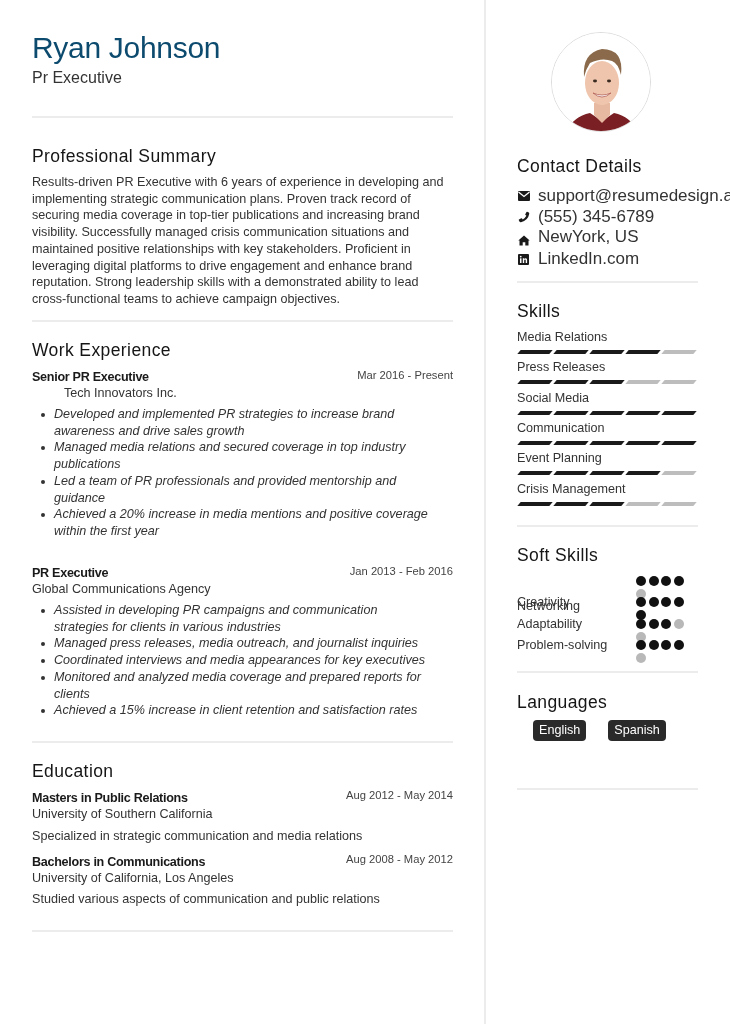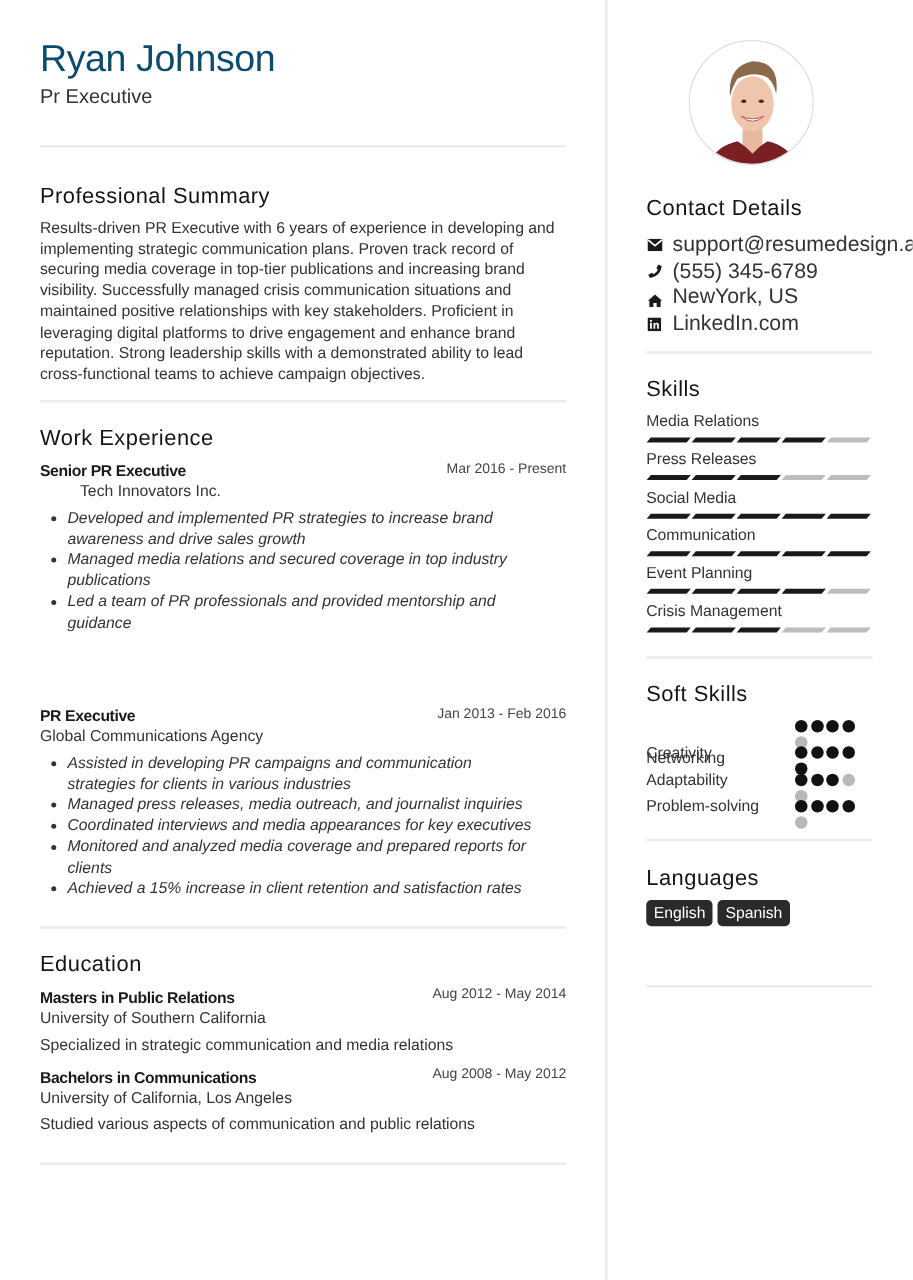--- a/index.html
+++ b/index.html
@@ -35,21 +35,21 @@
   .seg { width: 32px; height: 4px; transform: skewX(-40deg); }
   .seg.on { background: #1a1a1a; }
   .seg.off { background: #bdbdbd; }
 
   .soft-label { position: absolute; left: 0; font-size: 12.6px; color: #333; white-space: nowrap; }
   .dots { position: absolute; left: 119px; width: 50px; display: flex; flex-wrap: wrap; gap: 0 2.5px; row-gap: 0; }
   .dot { width: 10px; height: 10px; border-radius: 50%; margin-bottom: 3px; }
   .dot.on { background: #111; }
   .dot.off { background: #b8b8b8; }
 
-  .chips { position: absolute; left: 0; display: flex; gap: 4px; }
+  .chips { position: absolute; left: 16px; display: flex; gap: 22px; }
   .chip { background: #2a2a2a; color: #fff; font-size: 12.6px; border-radius: 4px; padding: 3px 6px 4px 6px; white-space: nowrap; }
 </style>
 </head>
 <body>
 
 <div class="vdivider"></div>
 
 <div class="left">
   <div class="name">Ryan Johnson</div>
   <div class="title">Pr Executive</div>
@@ -61,20 +61,21 @@
 
   <div class="sec-title" style="top:340px;">Work Experience</div>
 
   <div class="job-title" style="top:370px;">Senior PR Executive</div>
   <div class="job-date" style="top:369px;">Mar 2016 - Present</div>
   <div class="job-company" style="top:386px;margin-left:32px;">Tech Innovators Inc.</div>
   <ul class="bullets" style="top:406px;">
     <li>Developed and implemented PR strategies to increase brand awareness and drive sales growth</li>
     <li>Managed media relations and secured coverage in top industry publications</li>
     <li>Led a team of PR professionals and provided mentorship and guidance</li>
+    <li>Achieved a 20% increase in media mentions and positive coverage within the first year</li>
   </ul>
 
   <div class="job-title" style="top:566px;">PR Executive</div>
   <div class="job-date" style="top:565px;">Jan 2013 - Feb 2016</div>
   <div class="job-company" style="top:582px;">Global Communications Agency</div>
   <ul class="bullets" style="top:602px;">
     <li>Assisted in developing PR campaigns and communication strategies for clients in various industries</li>
     <li>Managed press releases, media outreach, and journalist inquiries</li>
     <li>Coordinated interviews and media appearances for key executives</li>
     <li>Monitored and analyzed media coverage and prepared reports for clients</li>

